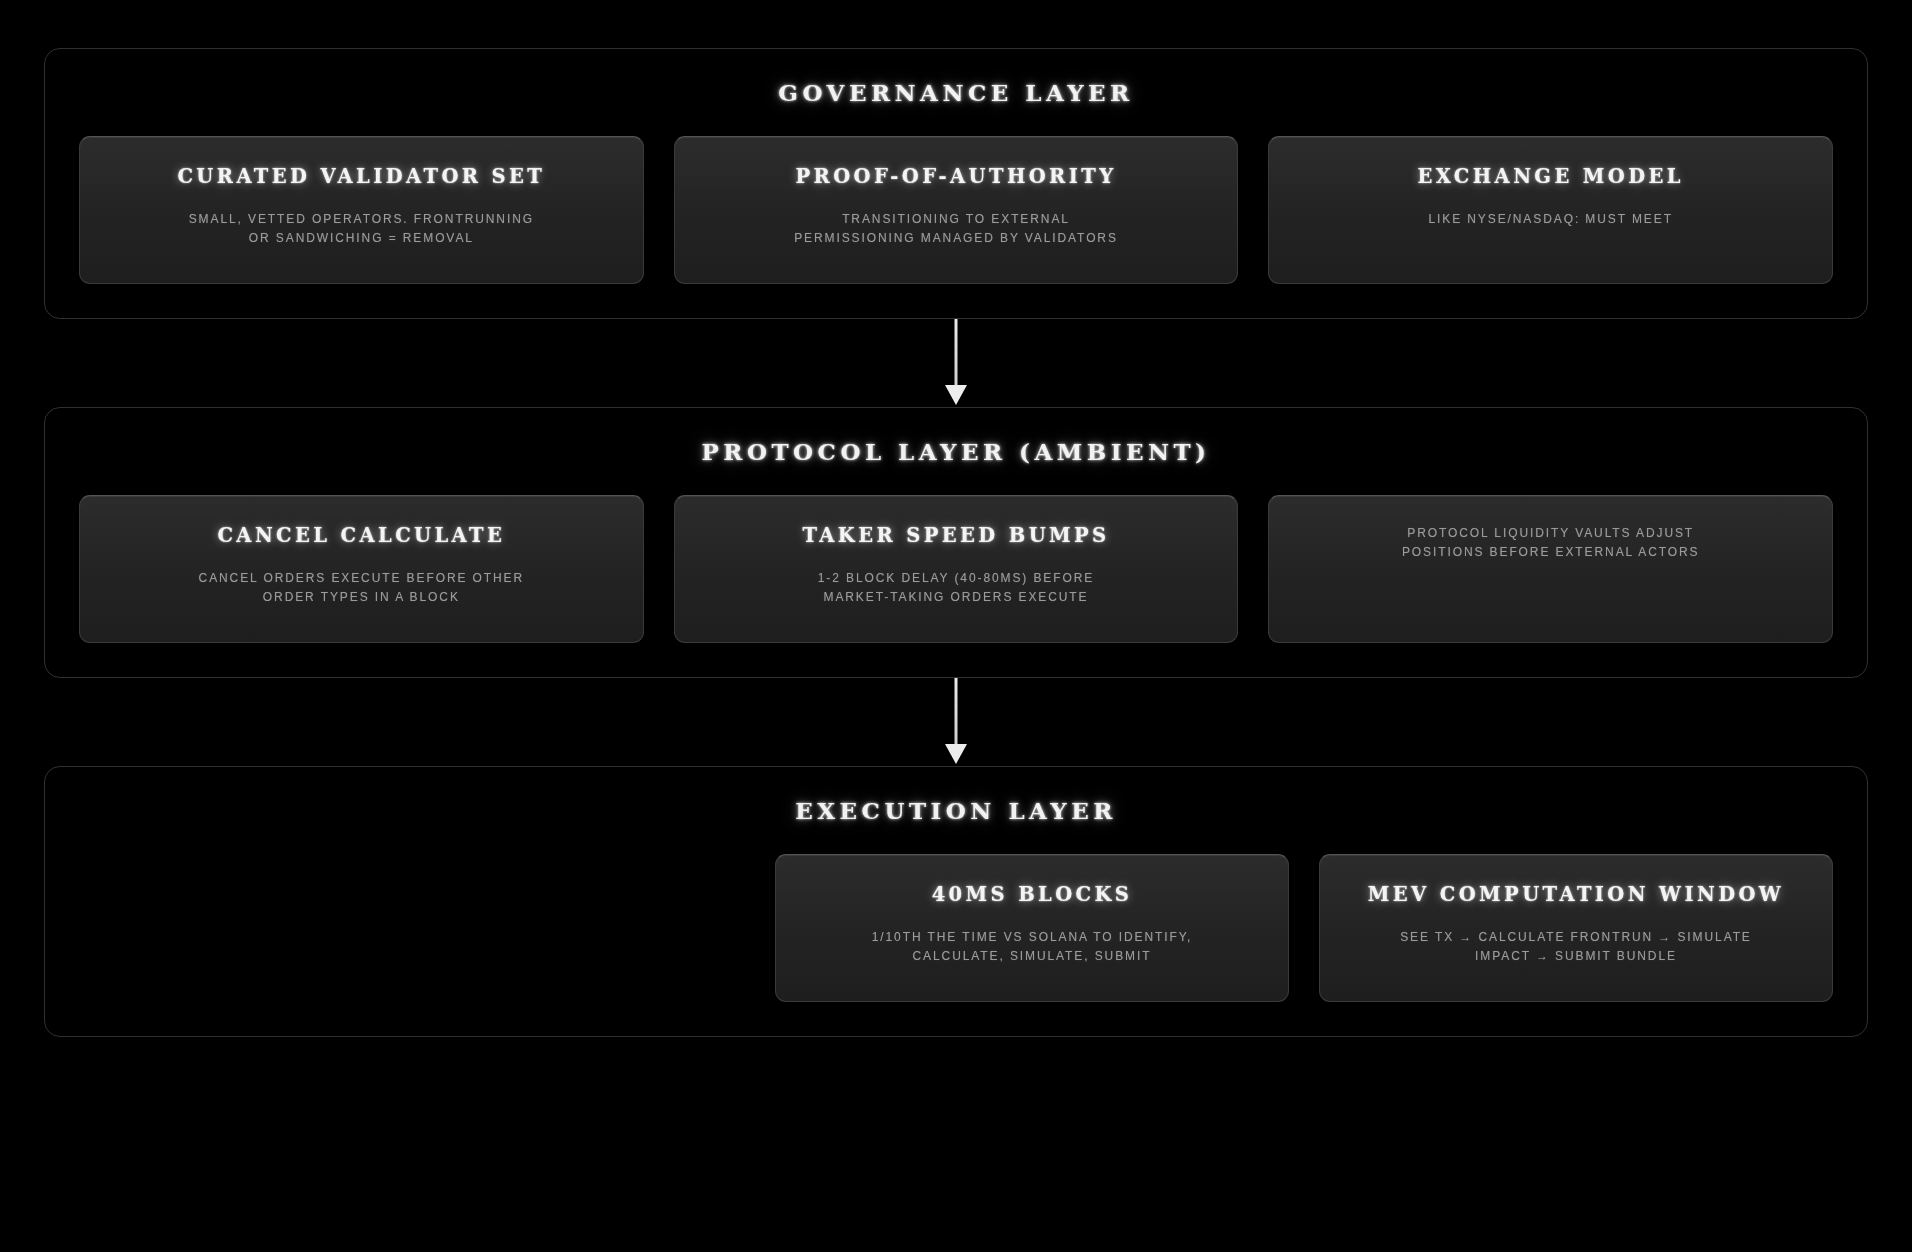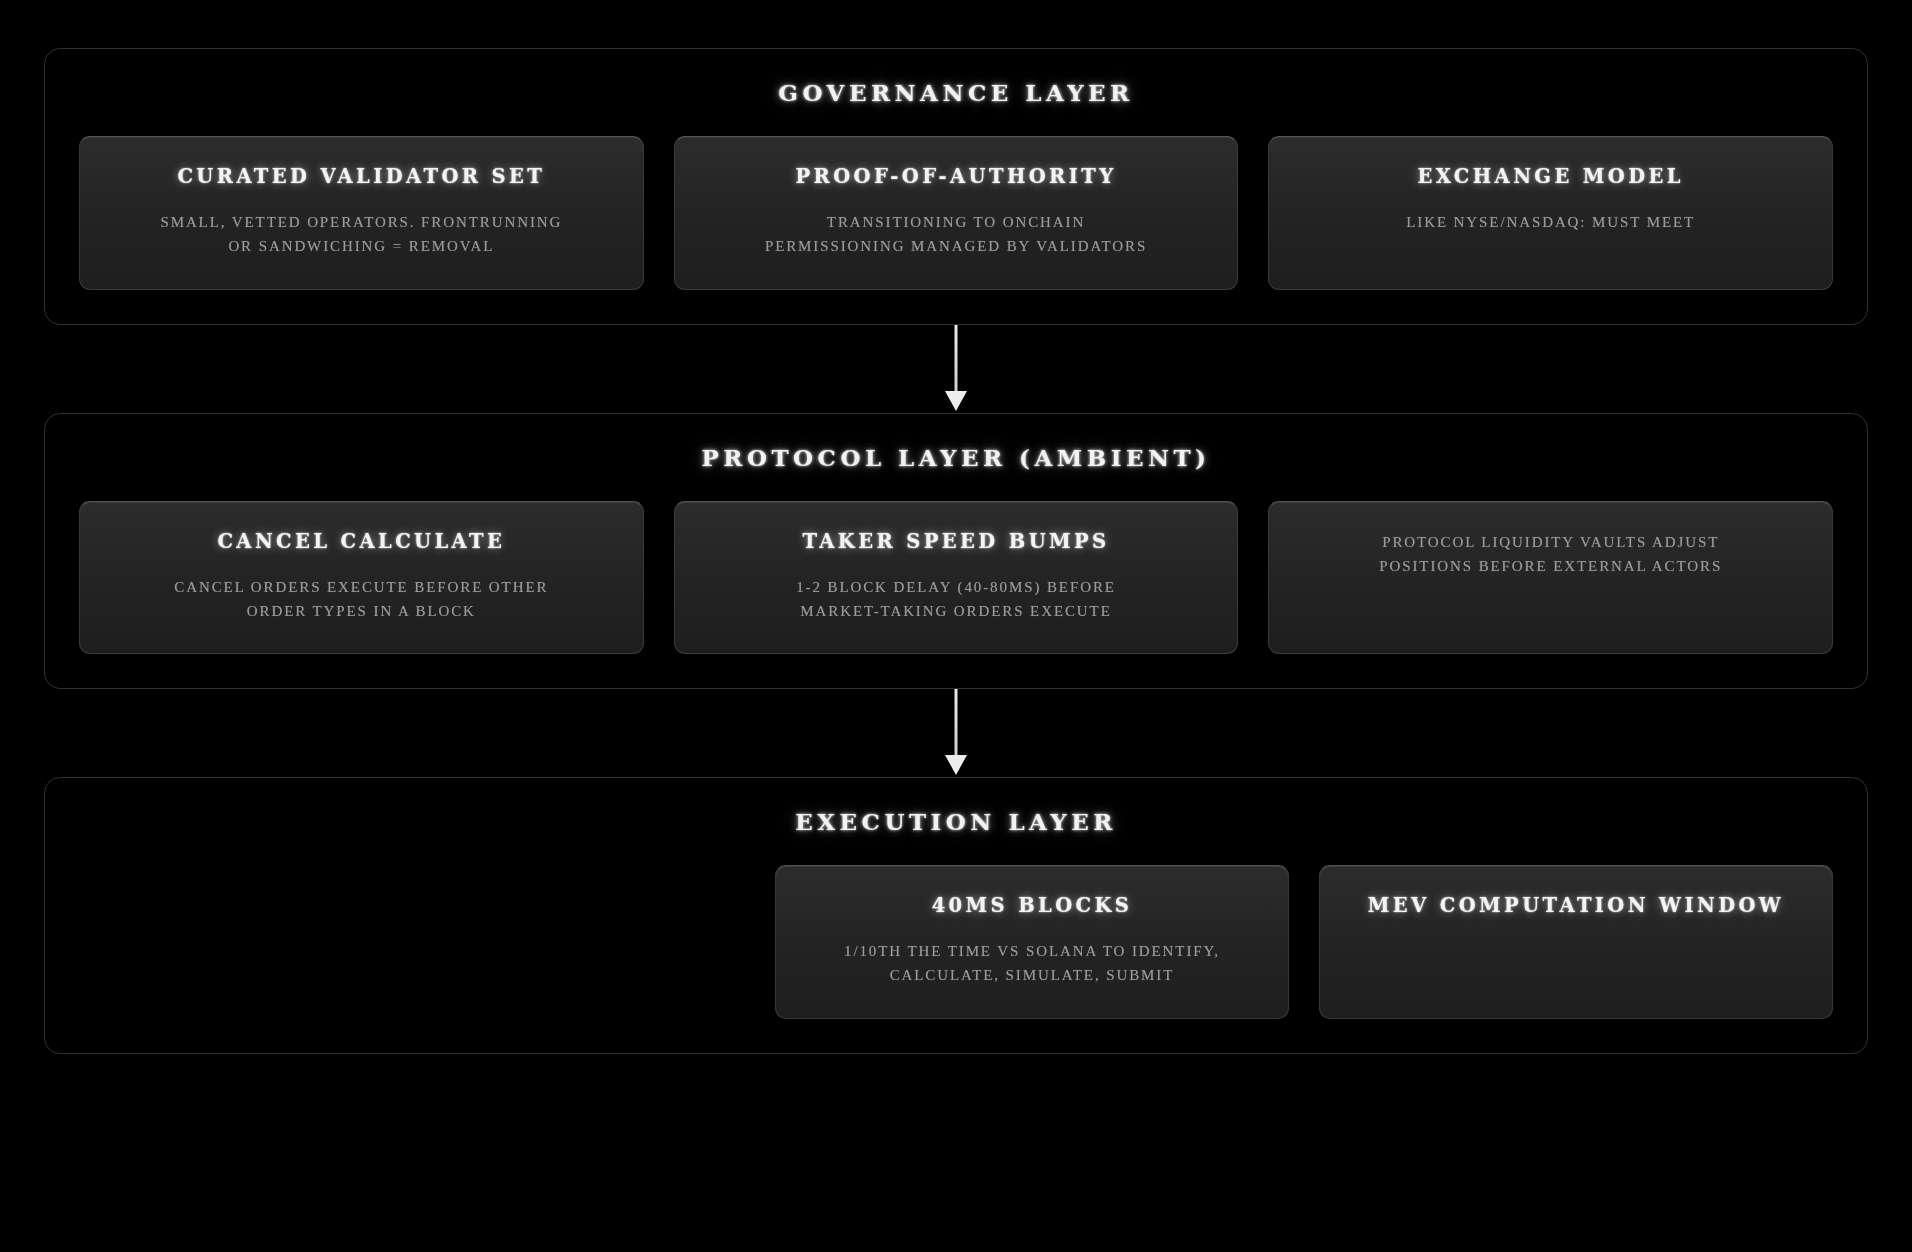--- a/index.html
+++ b/index.html
@@ -78,24 +78,24 @@
     text-shadow:
       0 0 2px rgba(255,255,255,0.8),
       0 0 8px rgba(255,255,255,0.4),
       0 0 17px rgba(255,255,255,0.18);
     margin-bottom: 22px;
     white-space: nowrap;
   }
 
   .card-desc {
     color: #9a9a9a;
-    font-size: 15px;
+    font-size: 12px;
     letter-spacing: 1.9px;
     line-height: 1.62;
-    font-family: Liberation Serif, serif;
+    font-family: Liberation Sans, sans-serif;
     text-shadow: 0 0 1px rgba(200,200,200,0.35);
   }
 
   .card-desc-line { display: block; white-space: nowrap; }
 
   
   .exec-row .card { flex: 0 0 514px; }
 
   
   .connector {
@@ -145,21 +145,21 @@
       <div class="card-title">CURATED VALIDATOR SET</div>
       <div class="card-desc">
         <span class="card-desc-line">SMALL, VETTED OPERATORS. FRONTRUNNING</span>
         <span class="card-desc-line">OR SANDWICHING = REMOVAL</span>
       </div>
     </div>
 
     <div class="card">
       <div class="card-title">PROOF-OF-AUTHORITY</div>
       <div class="card-desc">
-        <span class="card-desc-line">TRANSITIONING TO ONCHAIN</span>
+        <span class="card-desc-line">TRANSITIONING TO EXTERNAL</span>
         <span class="card-desc-line">PERMISSIONING MANAGED BY VALIDATORS</span>
       </div>
     </div>
 
     <div class="card">
       <div class="card-title">EXCHANGE MODEL</div>
       <div class="card-desc">
         <span class="card-desc-line">LIKE NYSE/NASDAQ: MUST MEET</span>
       </div>
     </div>
@@ -218,16 +218,20 @@
     <div class="card">
       <div class="card-title">40MS BLOCKS</div>
       <div class="card-desc">
         <span class="card-desc-line">1/10TH THE TIME VS SOLANA TO IDENTIFY,</span>
         <span class="card-desc-line">CALCULATE, SIMULATE, SUBMIT</span>
       </div>
     </div>
 
     <div class="card">
       <div class="card-title">MEV COMPUTATION WINDOW</div>
+      <div class="card-desc">
+        <span class="card-desc-line">SEE TX → CALCULATE FRONTRUN → SIMULATE</span>
+        <span class="card-desc-line">IMPACT → SUBMIT BUNDLE</span>
+      </div>
     </div>
 
   </div>
 </section>
 
 </body></html>

